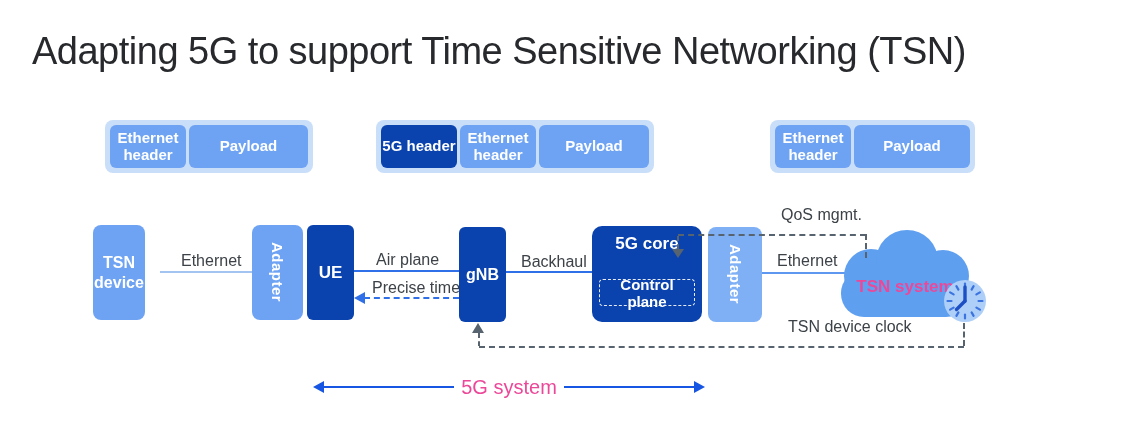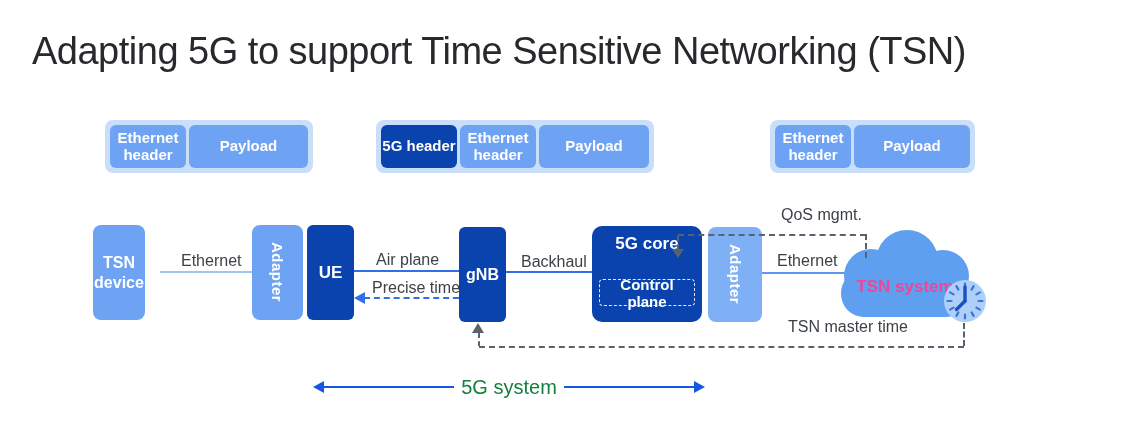--- a/index.html
+++ b/index.html
@@ -58,21 +58,21 @@
   .clockwrap{position:absolute;left:941px;top:277px;width:48px;height:48px;}
   
   .span-arrow{
     position:absolute;left:313px;top:376px;width:392px;height:22px;
     display:flex;align-items:center;
   }
   .span-arrow .line{flex:1;height:2px;background:#1756e2;}
   .span-arrow .cap{width:0;height:0;flex:none;}
   .cap.left{border-top:6px solid transparent;border-bottom:6px solid transparent;border-right:11px solid #1756e2;}
   .cap.right{border-top:6px solid transparent;border-bottom:6px solid transparent;border-left:11px solid #1756e2;}
-  .span-arrow .txt{padding:0 7px;font-size:20px;color:#15803d;white-space:nowrap;}
+  .span-arrow .txt{padding:0 7px;font-size:20px;color:#ec4899;white-space:nowrap;}
 </style>
 </head>
 <body>
 
 <div class="stage">
 
   <h1 class="title">Adapting 5G to support Time Sensitive Networking (TSN)</h1>
 
   <div class="packet" style="left:105px;top:120px;width:208px;">
     <div class="seg w70">Ethernet header</div>
@@ -142,21 +142,21 @@
       </g>
     </svg>
   </div>
 
   <div class="lbl" style="left:181px;top:252px;">Ethernet</div>
   <div class="lbl" style="left:376px;top:251px;">Air plane</div>
   <div class="lbl" style="left:372px;top:279px;">Precise time</div>
   <div class="lbl" style="left:521px;top:253px;">Backhaul</div>
   <div class="lbl" style="left:781px;top:206px;">QoS mgmt.</div>
   <div class="lbl" style="left:777px;top:252px;">Ethernet</div>
-  <div class="lbl" style="left:788px;top:318px;">TSN master time</div>
+  <div class="lbl" style="left:788px;top:318px;">TSN device clock</div>
 
   <div class="dash-h blue" style="left:364px;top:297px;width:95px;"></div>
   <div class="tri" style="left:354px;top:292px;border-top:6px solid transparent;border-bottom:6px solid transparent;border-right:11px solid #2f6fe8;"></div>
 
   <div class="dash-h" style="left:678px;top:234px;width:188px;"></div>
   <div class="dash-v" style="left:865px;top:234px;height:24px;"></div>
   <div class="dash-v" style="left:677px;top:236px;height:13px;"></div>
   <div class="tri" style="left:672px;top:249px;border-left:6px solid transparent;border-right:6px solid transparent;border-top:9px solid #57636e;"></div>
 
   <div class="dash-v" style="left:963px;top:323px;height:23px;"></div>

